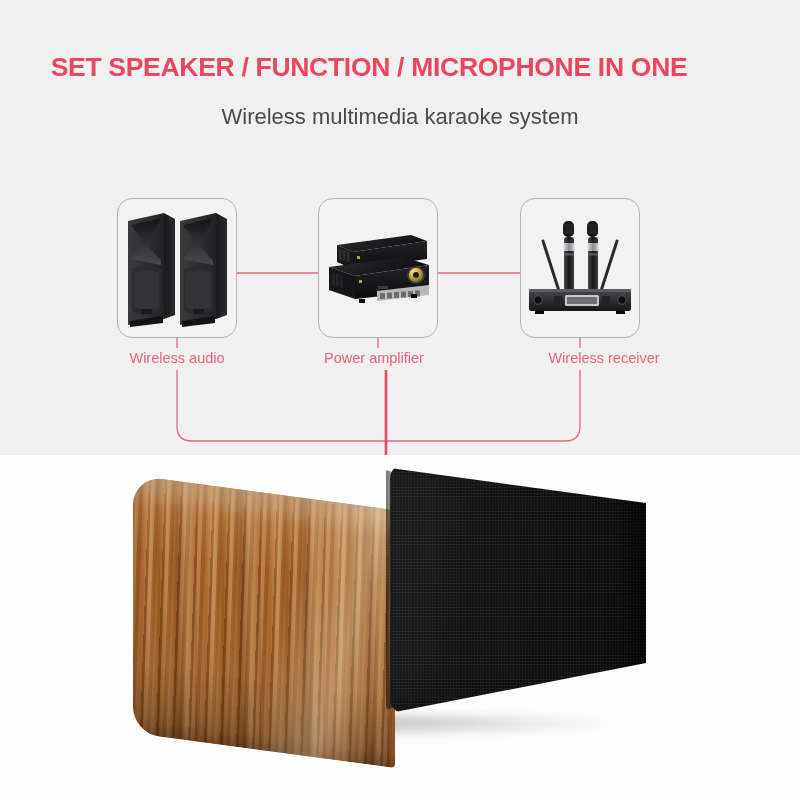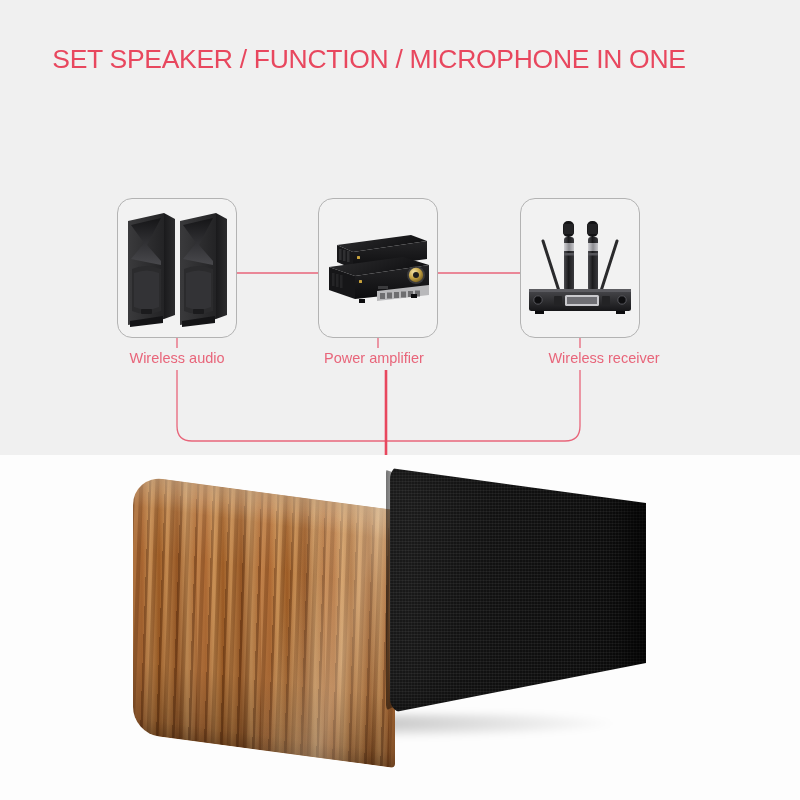--- a/index.html
+++ b/index.html
@@ -6,23 +6,23 @@
   * { margin:0; padding:0; box-sizing:border-box; }
   html,body{
     width:800px; height:800px; overflow:hidden;
     background:#f0f0f0;
     font-family:"Liberation Sans", sans-serif;
   }
   #page { position:relative; width:800px; height:800px; background:#f0f0f0; }
 
   
   .headline{
-    position:absolute; top:44px; left:0; width:738px;
+    position:absolute; top:52px; left:0; width:738px;
     text-align:center;
-    font-size:26.5px; font-weight:normal;
+    font-size:26.5px; font-weight:bold;
     letter-spacing:-0.3px;
     color:#e8475e;
     white-space:nowrap;
   }
   .subhead{
     position:absolute; top:104px; left:0; width:800px;
     text-align:center;
     font-size:22px; font-weight:normal;
     color:#4a4a4a;
     white-space:nowrap;
@@ -120,20 +120,21 @@
   
   svg{ display:block; }
 </style>
 </head>
 <body>
 
 <div id="page">
 
   <div class="headline">SET SPEAKER / FUNCTION / MICROPHONE IN ONE</div>
 
+  <div class="subhead">Wireless multimedia karaoke system</div>
 
   <svg id="connectors" viewBox="0 0 800 800">
 
     <line x1="237" y1="273" x2="318" y2="273" stroke="#e8657a" stroke-width="1.3"></line>
     <line x1="437" y1="273" x2="520" y2="273" stroke="#e8657a" stroke-width="1.3"></line>
 
     <line x1="177" y1="338" x2="177" y2="348" stroke="#e8657a" stroke-width="1.3"></line>
     <line x1="378" y1="338" x2="378" y2="348" stroke="#e8657a" stroke-width="1.3"></line>
     <line x1="580" y1="338" x2="580" y2="348" stroke="#e8657a" stroke-width="1.3"></line>
 

